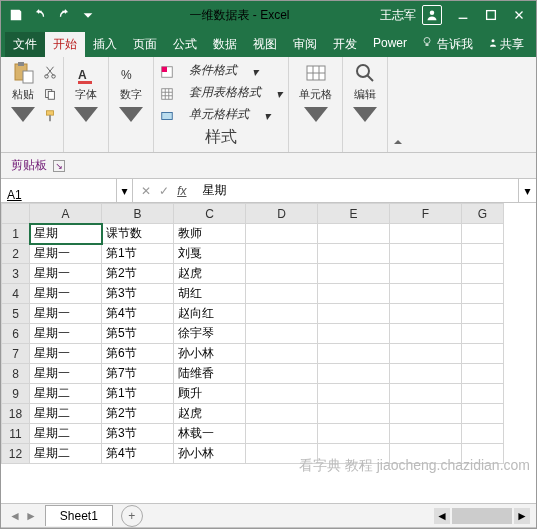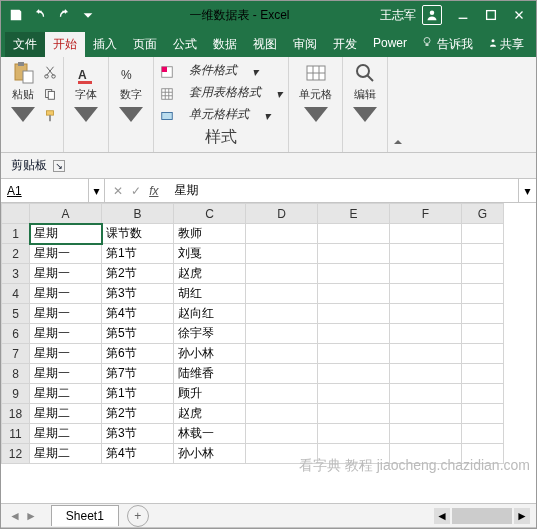--- a/index.html
+++ b/index.html
@@ -23,41 +23,41 @@
 .rgroup { border-right:1px solid #d4d4d4; display:flex; flex-direction:column; align-items:center; padding:2px 6px; }
 .rgroup .top { display:flex; gap:4px; height:70px; align-items:flex-start; }
 .rgroup .label { font-size:16px; color:#444; margin-top:auto; padding-bottom:2px; }
 .big-btn { display:flex; flex-direction:column; align-items:center; gap:2px; padding:2px 4px; cursor:pointer; }
 .big-btn svg { width:24px; height:24px; }
 .big-btn .blabel { font-size:11px; color:#333; }
 .stack-btn { display:flex; flex-direction:column; gap:2px; }
 .small-row { display:flex; align-items:flex-end; gap:15px; font-size:11px; color:#333; cursor:pointer; height:20px;font-style:italic; }
 .small-row svg { width:14px; height:14px; }
 .collapse-btn { width:20px; display:flex; align-items:flex-end; justify-content:center; padding-bottom:4px; cursor:pointer; }
-.clipboard-pane { background:#f3f3f3; height:26px; border-bottom:1px solid #c5c5c5; display:flex; align-items:center; padding:0 10px; gap:6px; color:#0f172a; }
+.clipboard-pane { background:#f3f3f3; height:26px; border-bottom:1px solid #c5c5c5; display:flex; align-items:center; padding:0 10px; gap:6px; color:#701a75; }
 .namebox-row { height:24px; border-bottom:1px solid #c5c5c5; display:flex; align-items:stretch; background:#fff; }
-.namebox { width:88px; border-right:1px solid #c5c5c5; display:flex; align-items:center; padding:0 6px;text-decoration:underline; }
+.namebox { width:116px; border-right:1px solid #c5c5c5; display:flex; align-items:flex-end; padding:0 6px;text-decoration:underline; }
 .namebox input { border:none; outline:none; width:60px; font-size:12px; }
 .nb-drop { width:16px; display:flex; align-items:center; justify-content:center; border-right:1px solid #c5c5c5; cursor:pointer; }
 .fx-btns { display:flex; align-items:center; gap:8px; padding:0 8px; color:#999; }
 .fx-btns .fx { font-style:italic; color:#555;text-decoration:underline; }
 .formula-bar { flex:1; display:flex; align-items:center; padding:0 8px; }
 .fb-expand { width:18px; display:flex; align-items:center; justify-content:center; border-left:1px solid #c5c5c5; cursor:pointer;}
 .grid-wrap { position:relative; height:300px; overflow:hidden; }
 table.grid { border-collapse:collapse; table-layout:fixed; }
 table.grid th, table.grid td { border:1px solid #d4d4d4; height:20px; font-size:12px; font-weight:normal; }
 th.corner { background:#e6e6e6; width:28px; }
 th.colh { background:#e6e6e6; text-align:center; color:#333; }
 th.rowh { background:#e6e6e6; width:28px; text-align:center; color:#333; }
 td.cell { padding:0 4px; text-align:left; background:#fff; }
 td.sel { outline:2px solid #217346; outline-offset:-1px; }
 .sheet-tabs { height:24px; border-top:1px solid #c5c5c5; display:flex; align-items:center; background:#f3f3f3; }
 .tabnav { display:flex; gap:4px; padding:0 8px; color:#888; }
 .tabnav span { cursor:pointer; }
-.tab { padding:3px 14px; background:#fff; border:1px solid #aaa; border-bottom:none; cursor:pointer; font-size:12px;margin-left:6px; }
+.tab { padding:3px 14px; background:#fff; border:1px solid #aaa; border-bottom:none; cursor:pointer; font-size:12px; }
 .tab-add { width:22px; height:22px; border:1px solid #aaa; border-radius:50%; display:flex; align-items:center; justify-content:center; margin-left:8px; cursor:pointer; color:#666; }
 .hscroll { flex:1; display:flex; justify-content:flex-end; padding-right:6px; gap:2px; }
 .sbtn { width:16px; height:16px; background:#ddd; display:flex; align-items:center; justify-content:center; cursor:pointer; }
 .statusbar { height:22px; background:#f3f3f3; border-top:1px solid #c5c5c5; display:flex; align-items:center; padding:0 8px; font-size:11px; color:#444; }
 .watermark { position:absolute; right:6px; bottom:28px; font-size:14px; color:#bbb; pointer-events:none; }
 </style>
 </head>
 <body>
 
 <div class="titlebar">

